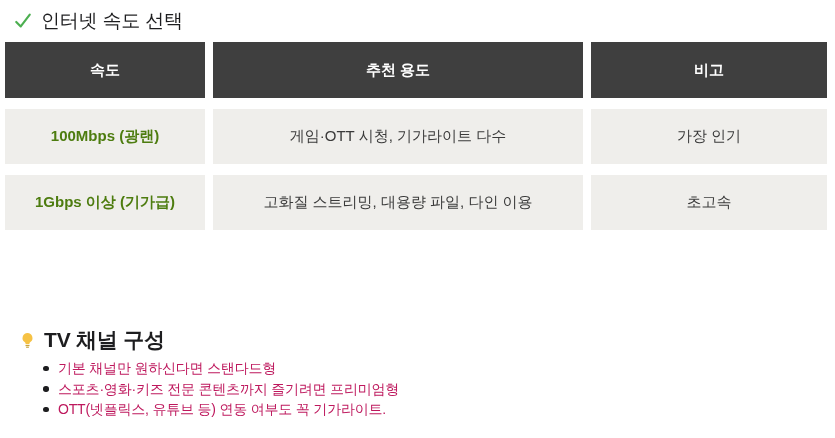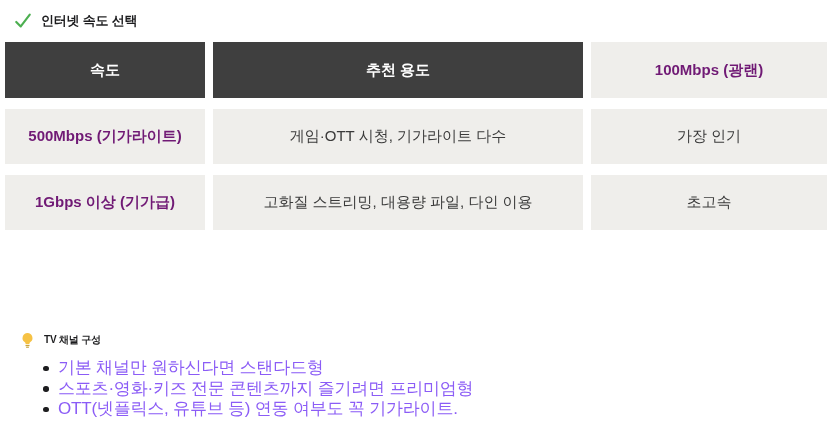--- a/index.html
+++ b/index.html
@@ -11,52 +11,52 @@
     overflow: hidden;
   }
   .doc { position: relative; width: 835px; height: 438px; }
 
   
   .title-row {
     display: flex; align-items: center; gap: 9px;
     margin: 10px 0 0 14px; height: 22px;
   }
   .check-icon { width: 18px; height: 18px; flex: 0 0 auto; display: block; }
-  .page-title { font-size: 13px; font-weight: bold; color: #1d1d1f; letter-spacing: -0.2px; }
+  .page-title { font-size: 19px; font-weight: normal; color: #1d1d1f; letter-spacing: -0.2px; }
 
   
   .speed-table {
     margin: 10px 0 0 5px;
     width: 725px;
     display: grid;
     grid-template-columns: 200px 370px 236px;
     grid-template-rows: 56px 55px 55px 55px;
     column-gap: 8px;
     row-gap: 11px;
   }
   .cell {
     display: flex; align-items: center; justify-content: center;
     text-align: center; font-size: 15px;
     padding: 0 10px;
   }
   .cell.th {
     background: #3f3f3f; color: #ffffff; font-weight: bold;
   }
   .cell.td { background: #efeeeb; color: #3a3a3a; }
-  .cell.td.speed { font-weight: bold; color: #701a75; }
+  .cell.td.speed { font-weight: bold; color: #4d7c0f; }
 
   
   .tv-section { margin: 35px 0 0 20px; }
   .tv-heading { display: flex; align-items: center; gap: 9px; height: 18px; }
   .bulb-icon { width: 15px; height: 17px; flex: 0 0 auto; display: block; }
-  .tv-title { font-size: 10px; font-weight: bold; color: #1d1d1f; letter-spacing: -0.2px; }
+  .tv-title { font-size: 21px; font-weight: bold; color: #1d1d1f; letter-spacing: -0.2px; }
   .tv-bullets { margin: 9px 0 0 21px; padding: 0; list-style: none; }
   .tv-bullets li {
     position: relative; padding-left: 17px;
-    font-size: 17px; line-height: 20.5px; color: #8b5cf6; letter-spacing: -0.2px;
+    font-size: 14px; line-height: 20.5px; color: #be185d; letter-spacing: -0.2px;
   }
   .tv-bullets li::before {
     content: ""; position: absolute; left: 2px; top: 7.5px;
     width: 5.5px; height: 5.5px; border-radius: 50%; background: #1d1d1f;
   }
 </style>
 </head>
 <body>
 
 <div class="doc">
@@ -64,24 +64,24 @@
   <div class="title-row">
     <svg class="check-icon" viewBox="0 0 20 20" aria-hidden="true">
       <polyline points="2.5,11 7.5,16 17.5,3" fill="none" stroke="#4caf50" stroke-width="2.4" stroke-linecap="round" stroke-linejoin="round"></polyline>
     </svg>
     <span class="page-title">인터넷 속도 선택</span>
   </div>
 
   <div class="speed-table">
     <div class="cell th">속도</div>
     <div class="cell th">추천 용도</div>
+    <div class="cell th">비고</div>
 
     <div class="cell td speed">100Mbps (광랜)</div>
 
-    <div class="cell td speed">500Mbps (기가라이트)</div>
     <div class="cell td">게임·OTT 시청, 기가라이트 다수</div>
     <div class="cell td">가장 인기</div>
 
     <div class="cell td speed">1Gbps 이상 (기가급)</div>
     <div class="cell td">고화질 스트리밍, 대용량 파일, 다인 이용</div>
     <div class="cell td">초고속</div>
   </div>
 
   <div class="tv-section">
     <div class="tv-heading">

